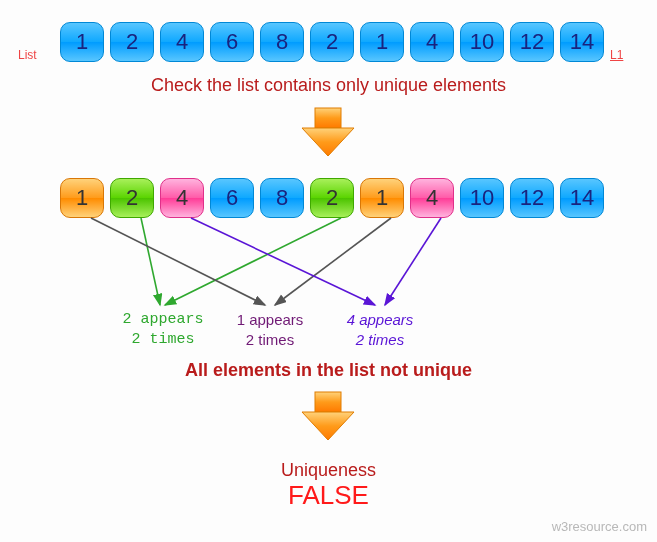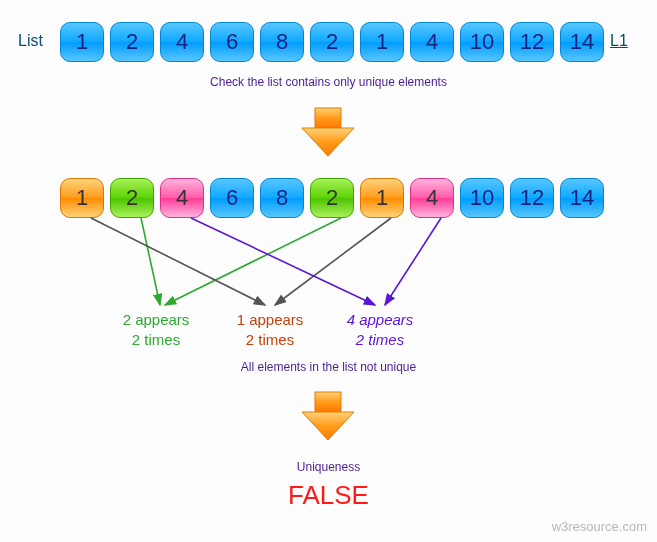--- a/index.html
+++ b/index.html
@@ -33,27 +33,28 @@
     border:1px solid #3fa800;
     color:#333;
   }
   .pink-cell{
     background:linear-gradient(to bottom,#ffb3de 0%,#ff5aa8 50%,#ff3d98 51%,#ffb3de 100%);
     border:1px solid #e0308a;
     color:#333;
   }
   .side-label{
     position:absolute;
-    font-size:16px;
-    color:#0c4a6e;
+    font-size:12px;
+    color:#ef4444;
+    margin-top:16px;
   }
   .caption{
     position:absolute;
-    font-size:12px;
-    color:#4c1d95;
+    font-size:18px;
+    color:#b91c1c;
     text-align:center;
     width:100%;
   }
   .appear-label{
     position:absolute;
     font-size:15px;
     text-align:center;
     line-height:1.35;
   }
   .false-label{
@@ -105,31 +106,31 @@
     <div class="cell blue-cell" style="left: 210px; top: 178px;">6</div>
     <div class="cell blue-cell" style="left: 260px; top: 178px;">8</div>
     <div class="cell green-cell" style="left: 310px; top: 178px;">2</div>
     <div class="cell orange-cell" style="left: 360px; top: 178px;">1</div>
     <div class="cell pink-cell" style="left: 410px; top: 178px;">4</div>
     <div class="cell blue-cell" style="left: 460px; top: 178px;">10</div>
     <div class="cell blue-cell" style="left: 510px; top: 178px;">12</div>
     <div class="cell blue-cell" style="left: 560px; top: 178px;">14</div>
   </div>
 
-<div class="appear-label" style="left: 111px; top: 310px; width: 90px; color: rgb(47, 168, 47);">
+<div class="appear-label" style="left: 118px; top: 310px; width: 90px; color: rgb(47, 168, 47); font-family: Liberation Mono, monospace;">
   <span>2 appears</span><br><span>2 times</span>
 </div>
-<div class="appear-label" style="left: 225px; top: 310px; width: 90px; color: #c2410c;">
+<div class="appear-label" style="left: 225px; top: 310px; width: 90px; color: #701a75;">
   <span>1 appears</span><br><span>2 times</span>
 </div>
 <div class="appear-label" style="left: 335px; top: 310px; width: 90px; color: rgb(90, 21, 214); font-style: italic;">
   <span>4 appears</span><br><span>2 times</span>
 </div>
 
-<div class="caption" style="top:360px;">All elements in the list not unique</div>
+<div class="caption" style="top:360px;font-weight:bold;">All elements in the list not unique</div>
 
 <div class="caption" style="top:460px;">Uniqueness</div>
 
 <div class="false-label" style="top:480px;">FALSE</div>
 
 <div class="watermark">w3resource.com</div>
 
 <svg class="overlay" width="657" height="542">
   <defs>
     <linearGradient id="arrowGrad" x1="0" y1="0" x2="0" y2="1">

